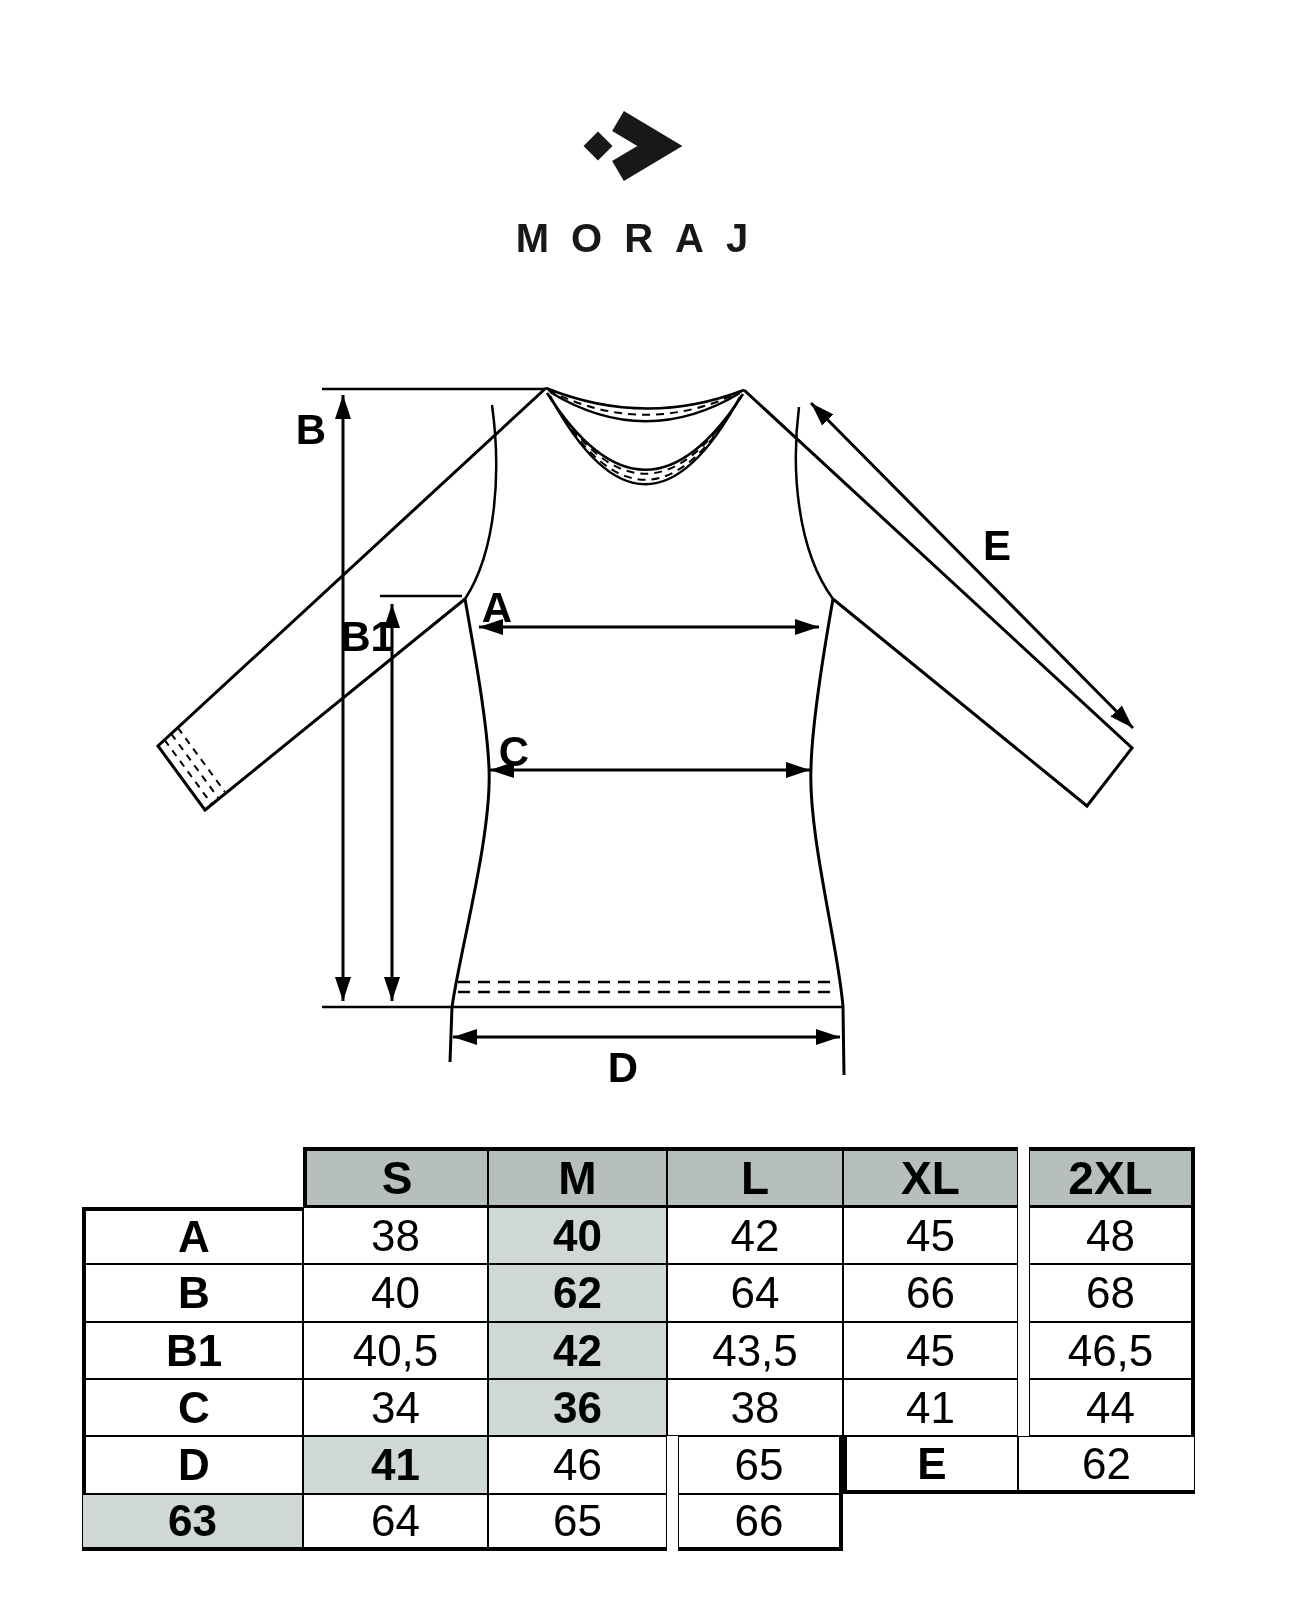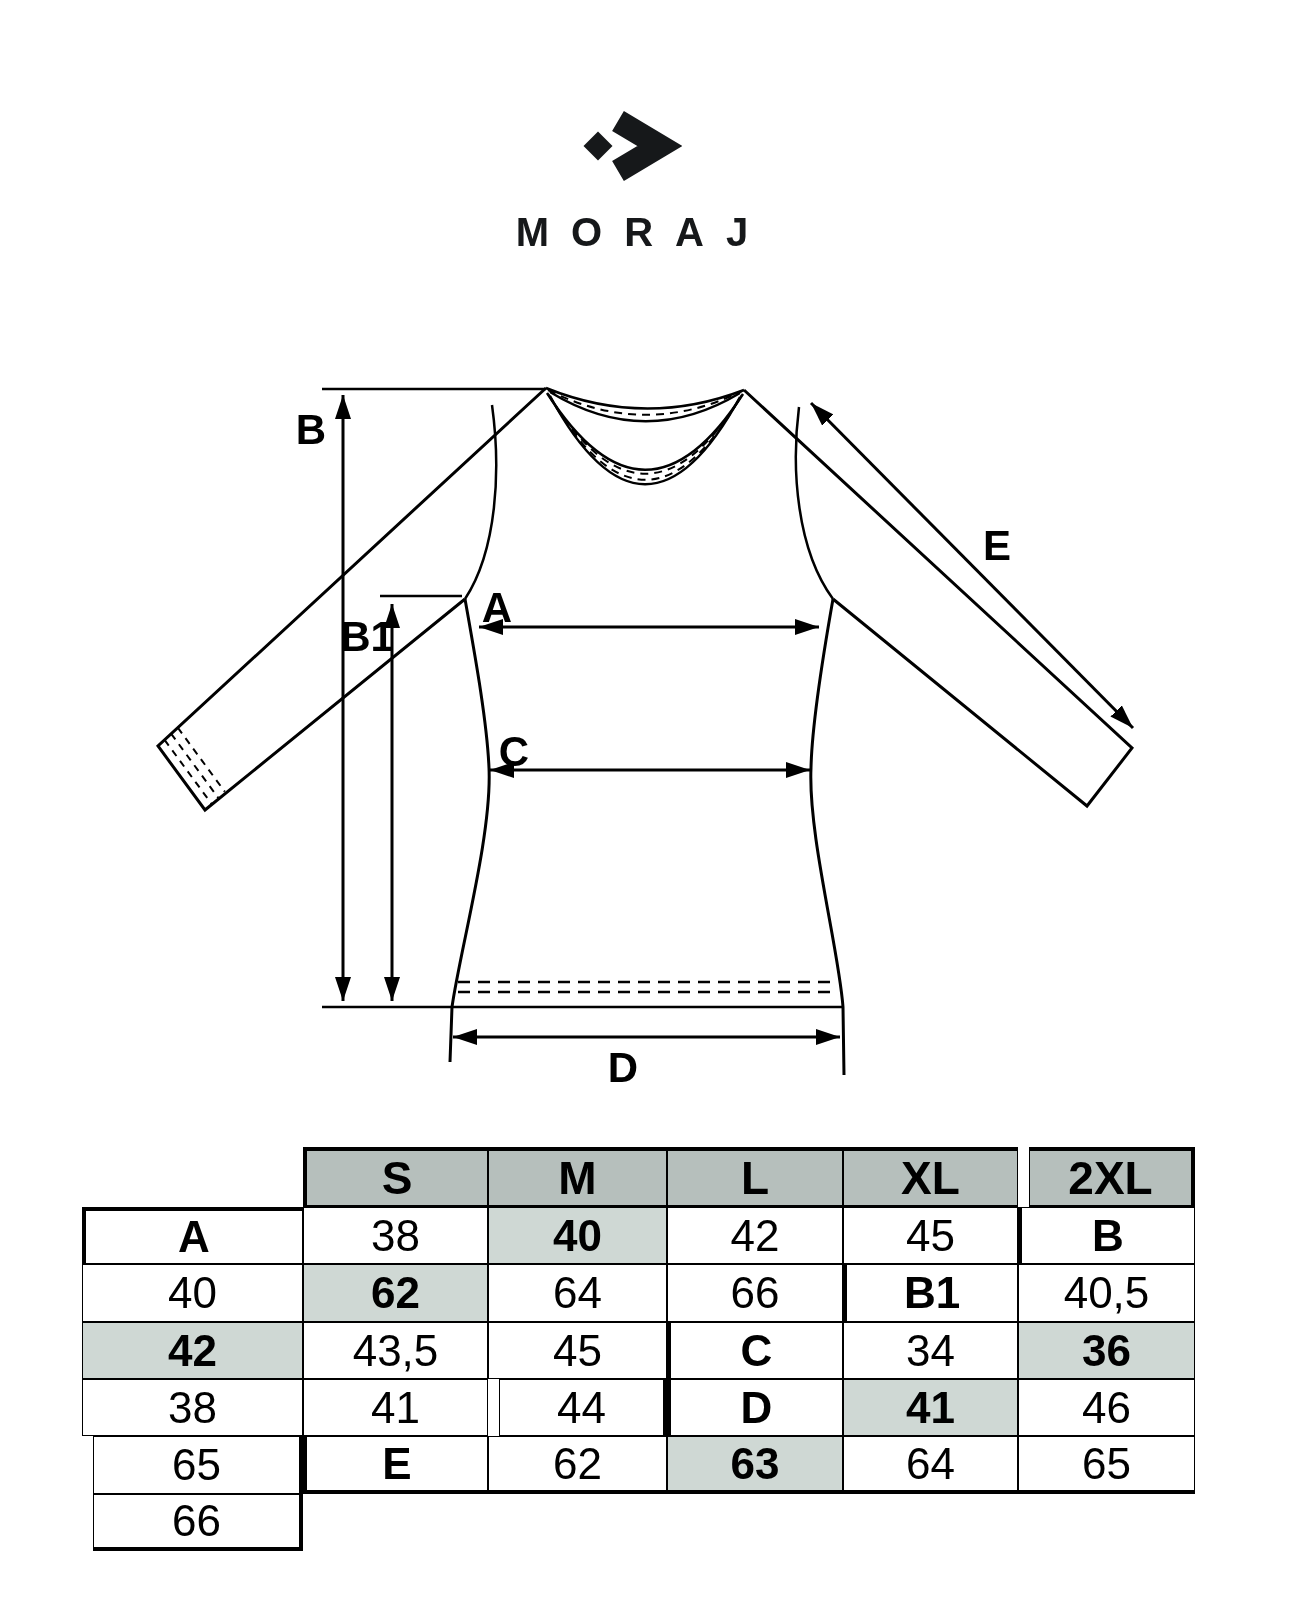--- a/index.html
+++ b/index.html
@@ -1,21 +1,21 @@
 <!DOCTYPE html>
 <html><head>
 <meta charset="utf-8">
 <style>
   html,body{margin:0;padding:0;background:#fff;}
   #page{position:relative;width:1300px;height:1600px;background:#ffffff;overflow:hidden;
         font-family:"Liberation Sans", sans-serif;color:#000;}
   
   #logo{position:absolute;top:104px;left:0;width:1264px;text-align:center;}
   #logo svg{display:block;margin:0 auto;}
-  #brand{margin-top:22px;font-size:40px;font-weight:bold;letter-spacing:22px;margin-right:-22px;
+  #brand{margin-top:28px;font-size:40px;font-weight:bold;letter-spacing:22px;margin-right:-22px;
          color:#16181a;}
   
   #drawing{position:absolute;left:0;top:0;width:1300px;height:1120px;}
   .lbl{font:bold 42px "Liberation Sans", sans-serif;fill:#000;}
   
   #size-table{position:absolute;left:82px;top:1147px;display:grid;box-sizing:border-box;
       grid-template-columns:221px 185px 179px 176px 175px 177px;
       grid-template-rows:60px 57px 58px 57px 57px 58px 57px;}
   #size-table div{box-sizing:border-box;display:flex;align-items:center;justify-content:center;
       border:1.5px solid #000;background:#fff;font-size:44px;line-height:1;}
@@ -109,32 +109,35 @@
     <div class="head">M</div>
     <div class="head">L</div>
     <div class="head">XL</div>
     <div class="head right-edge">2XL</div>
 
     <div class="rowlab top-edge">A</div>
     <div>38</div>
     <div class="hl">40</div>
     <div>42</div>
     <div>45</div>
+    <div class="right-edge">48</div>
 
     <div class="rowlab">B</div>
     <div>40</div>
     <div class="hl">62</div>
     <div>64</div>
     <div>66</div>
+    <div class="right-edge">68</div>
 
     <div class="rowlab">B1</div>
     <div>40,5</div>
     <div class="hl">42</div>
     <div>43,5</div>
     <div>45</div>
+    <div class="right-edge">46,5</div>
 
     <div class="rowlab">C</div>
     <div>34</div>
     <div class="hl">36</div>
     <div>38</div>
     <div>41</div>
     <div class="right-edge">44</div>
 
     <div class="rowlab">D</div>
     <div class="hl">41</div>

